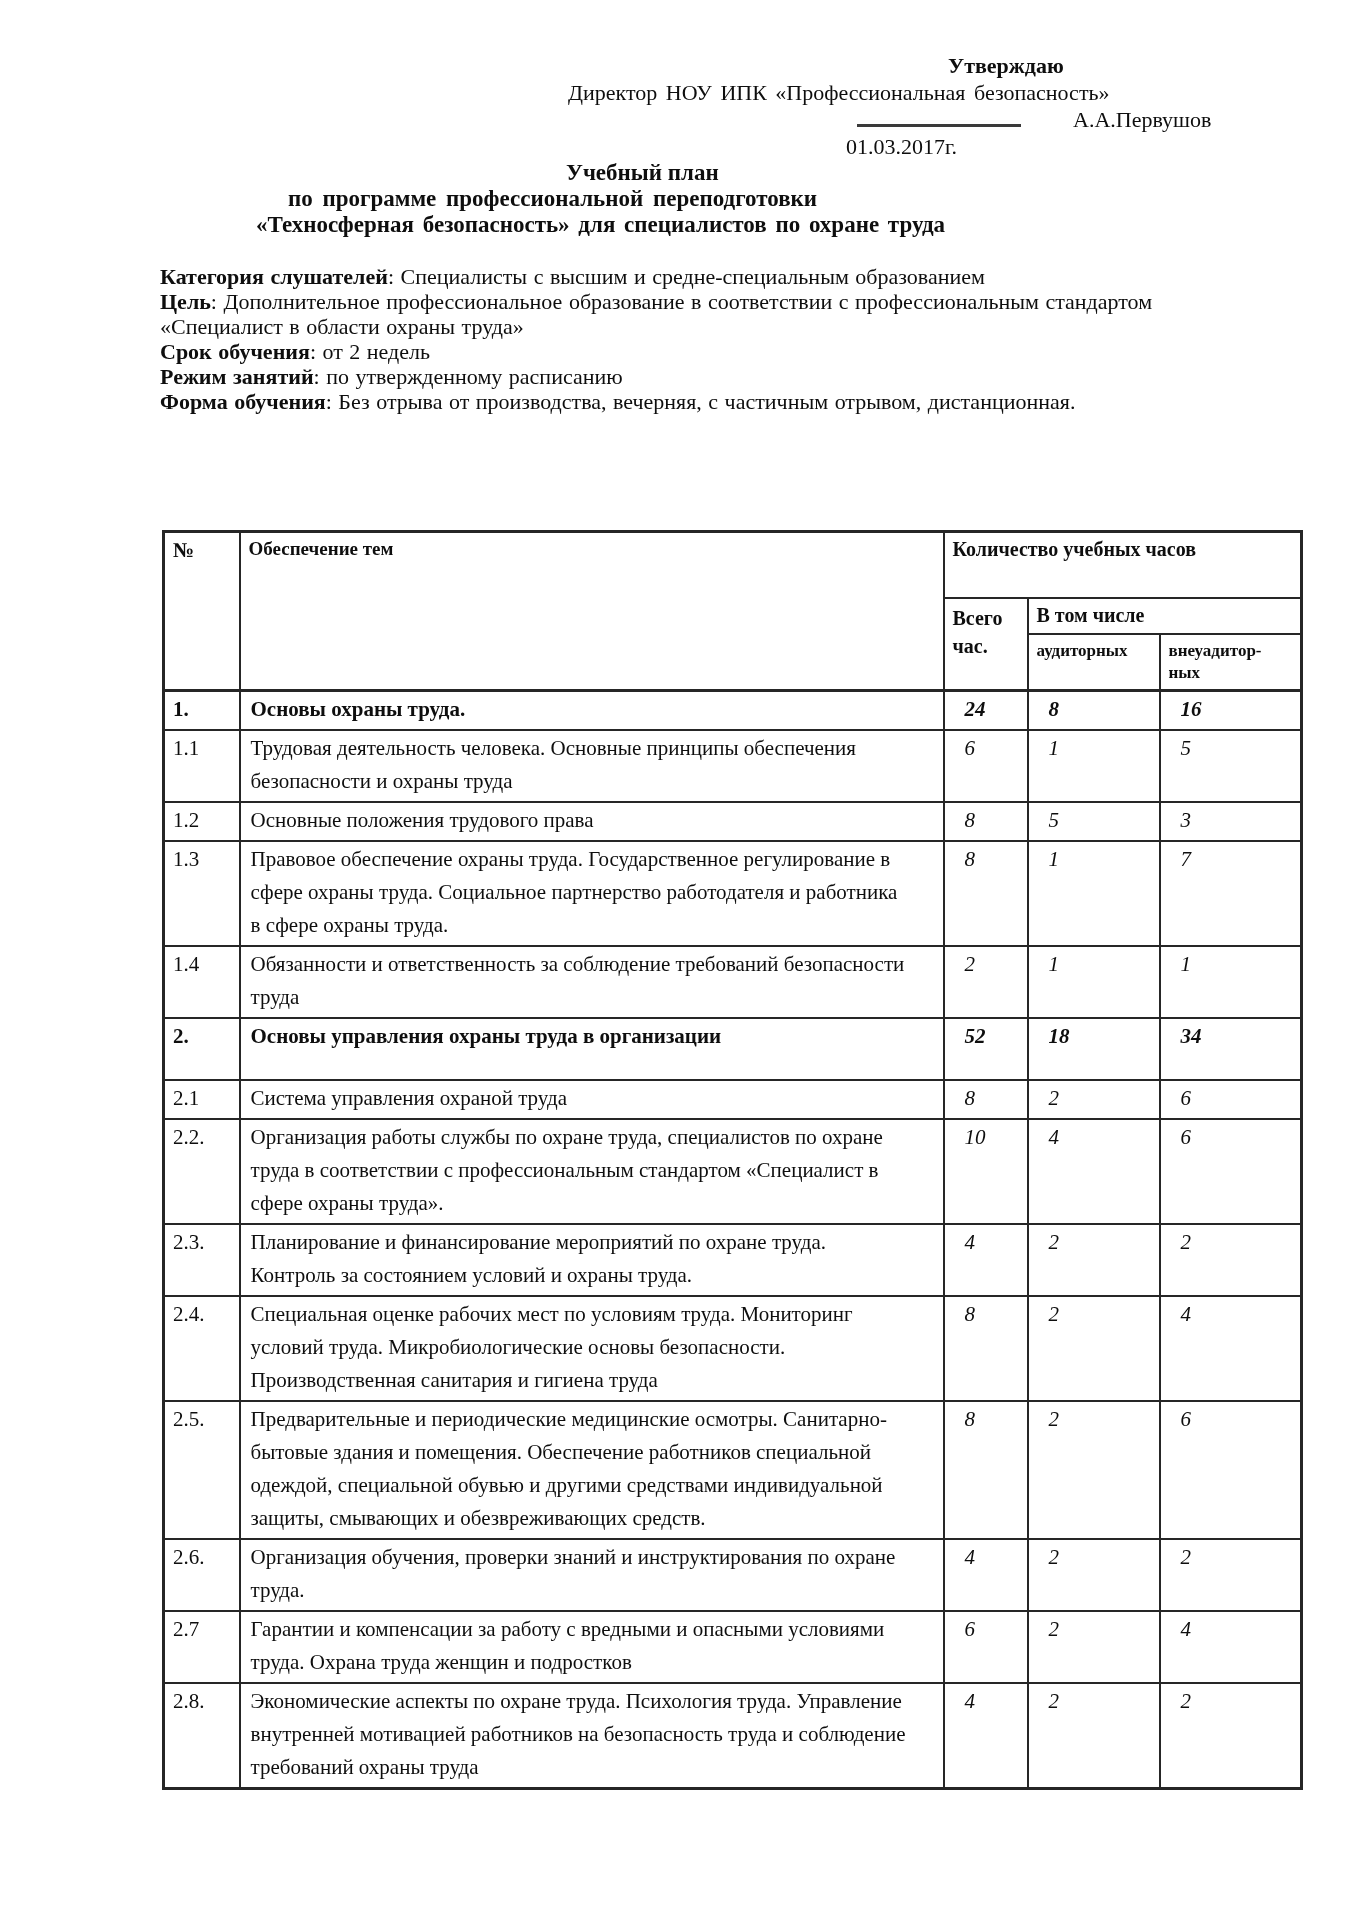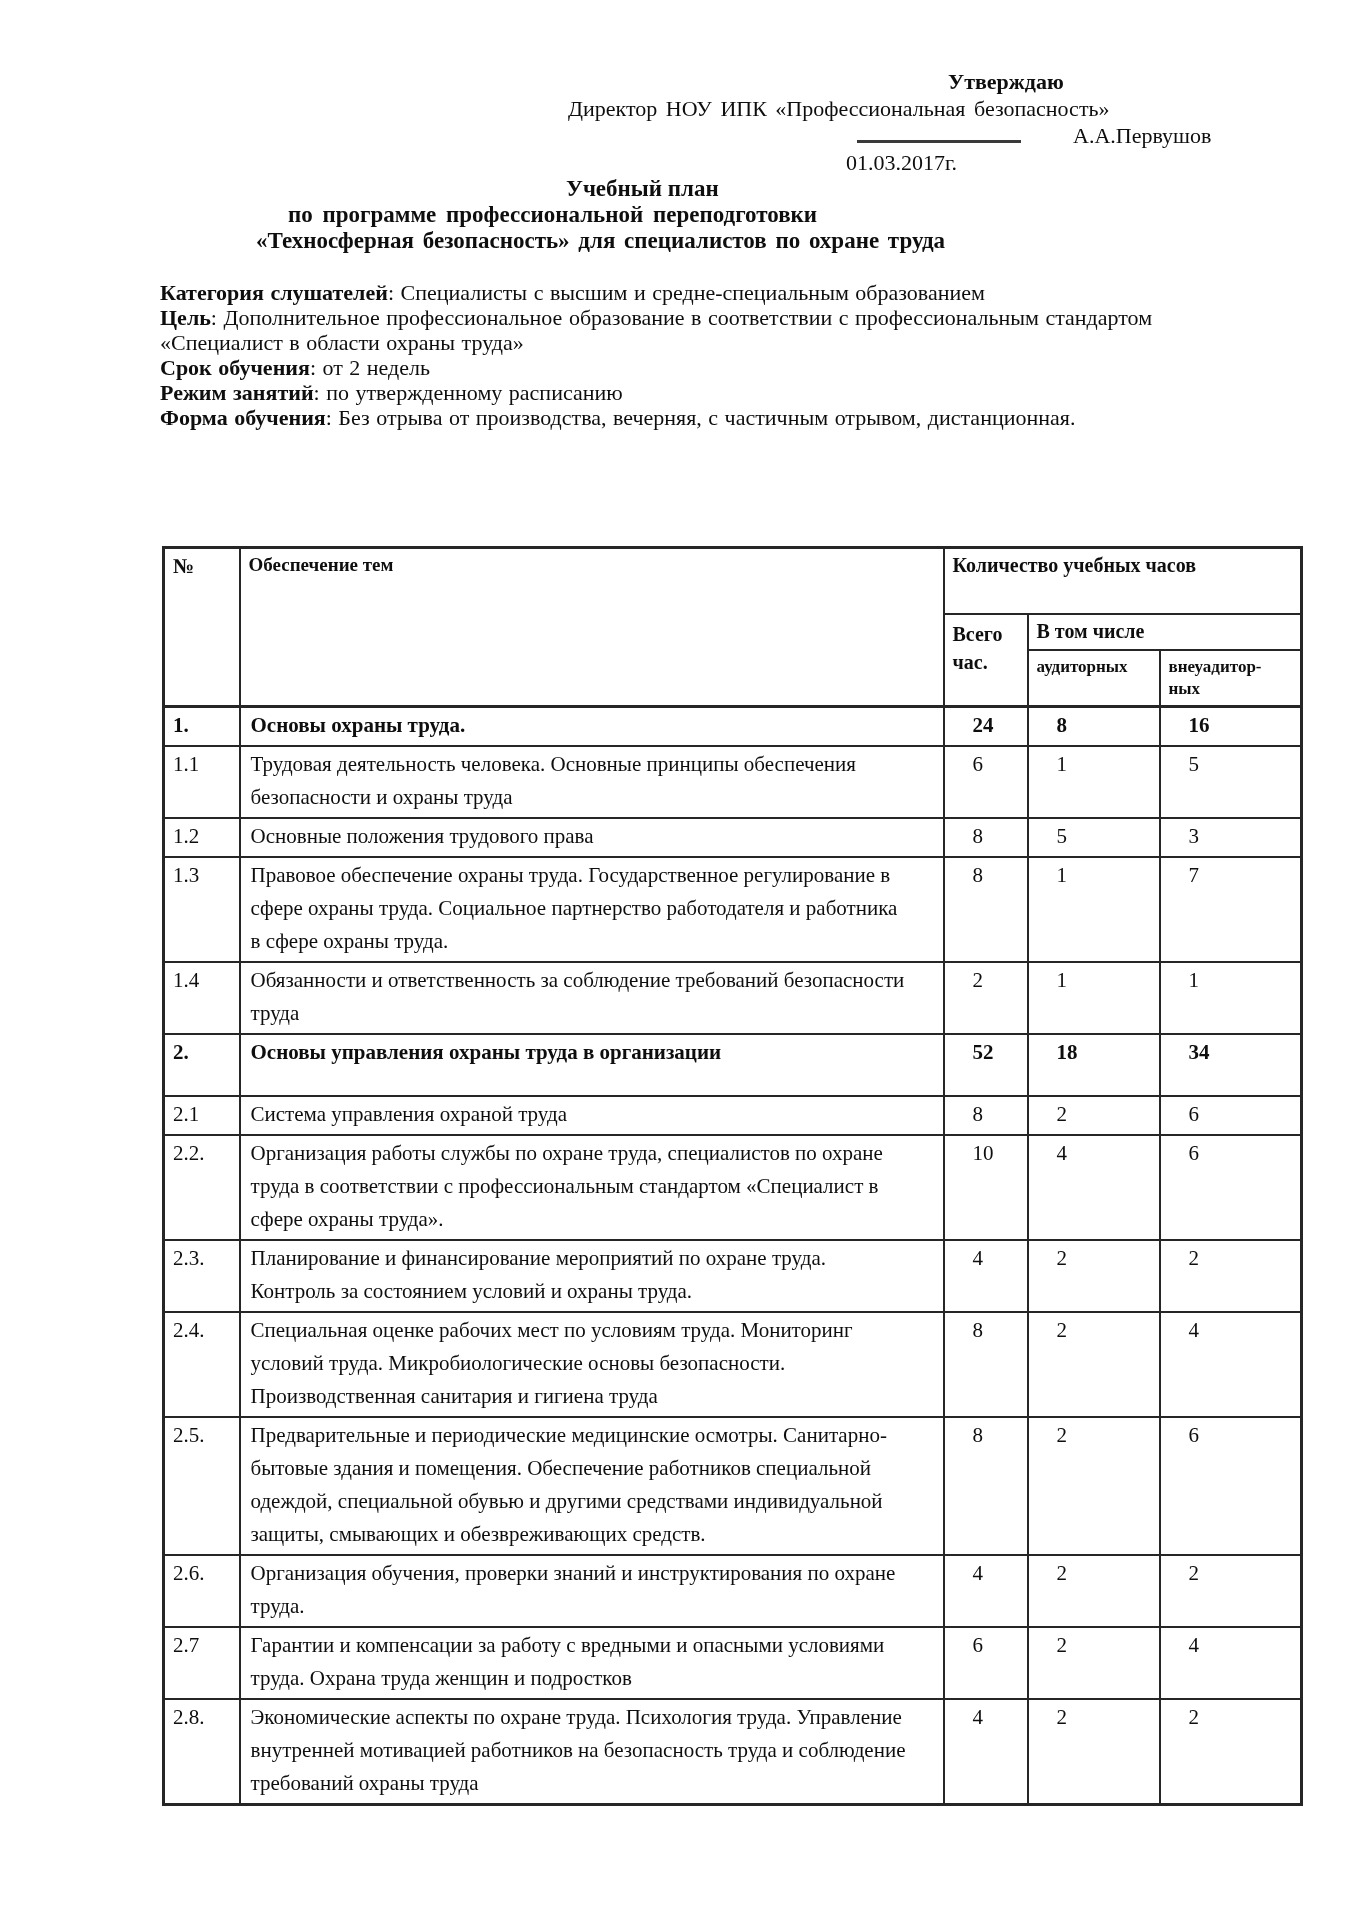--- a/index.html
+++ b/index.html
@@ -6,21 +6,21 @@
   body{
     width:1358px;height:1920px;
     background:#ffffff;
     color:#0e0e0e;
     font-family:"Liberation Serif","DejaVu Serif",serif;
     overflow:hidden;
   }
   .page{position:relative;width:1358px;height:1920px;}
 
   
-  .approval{padding-top:68px;font-size:22px;line-height:27px;}
+  .approval{padding-top:52px;font-size:22px;line-height:27px;}
   .a-title{margin-left:948px;font-weight:bold;}
   .a-dir{margin-left:568px;word-spacing:3px;}
   .a-sign{margin-left:857px;height:27px;}
   .sig-line{display:inline-block;width:164px;height:17px;border-bottom:3px solid #3a3a3a;}
   .sig-name{margin-left:52px;}
   .a-date{margin-left:846px;font-family:Liberation Serif, serif;}
 
   
   .doc-title{font-size:23px;line-height:26px;font-weight:bold;}
   .t1{margin-left:566px;}
@@ -52,21 +52,21 @@
   th.col-hours{font-size:20px;height:54px;}
   th.col-total{font-size:20px;line-height:28px;}
   th.col-incl{font-size:20px;height:24px;}
   th.col-class,th.col-out{font-size:17px;line-height:22px;padding-top:8px;}
   .curriculum td{
     padding:1px 10px 3px 10px;
     line-height:33px;
   }
   td.c-num{padding-left:8px;}
   td.c-topic{padding-right:31px;}
-  td.c-val{padding-left:28px;}
+  td.c-val{padding-left:20px;font-style:italic;}
   tr.bold td{font-weight:bold;}
   tr.tall td{padding-bottom:26px;}
 </style>
 </head>
 <body>
 
 <div class="page">
 
   <div class="approval">
     <div class="a-title">Утверждаю</div>

